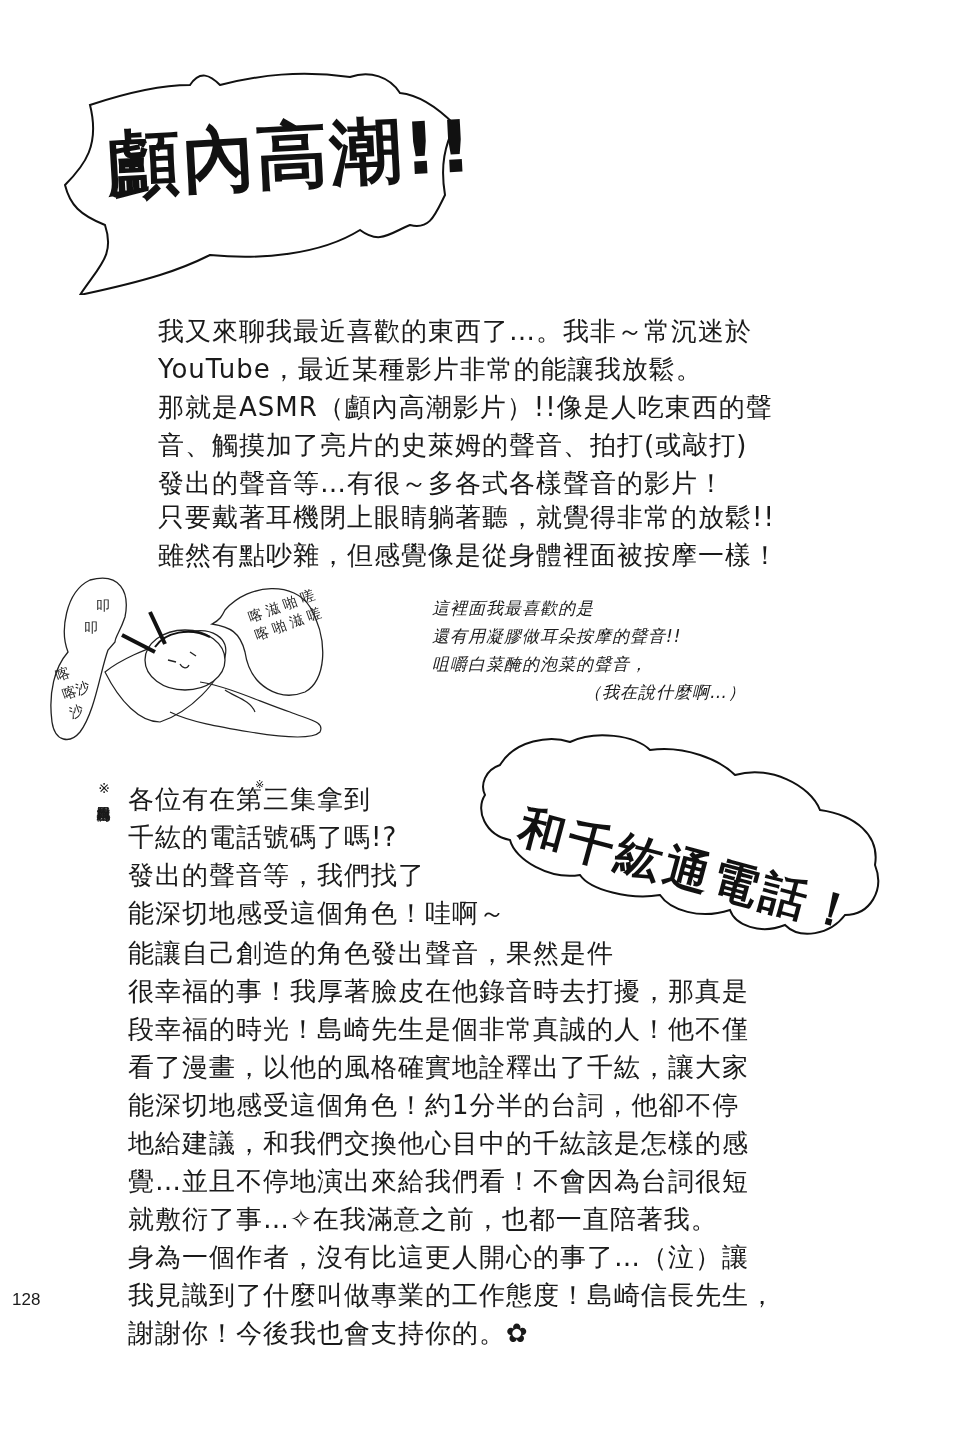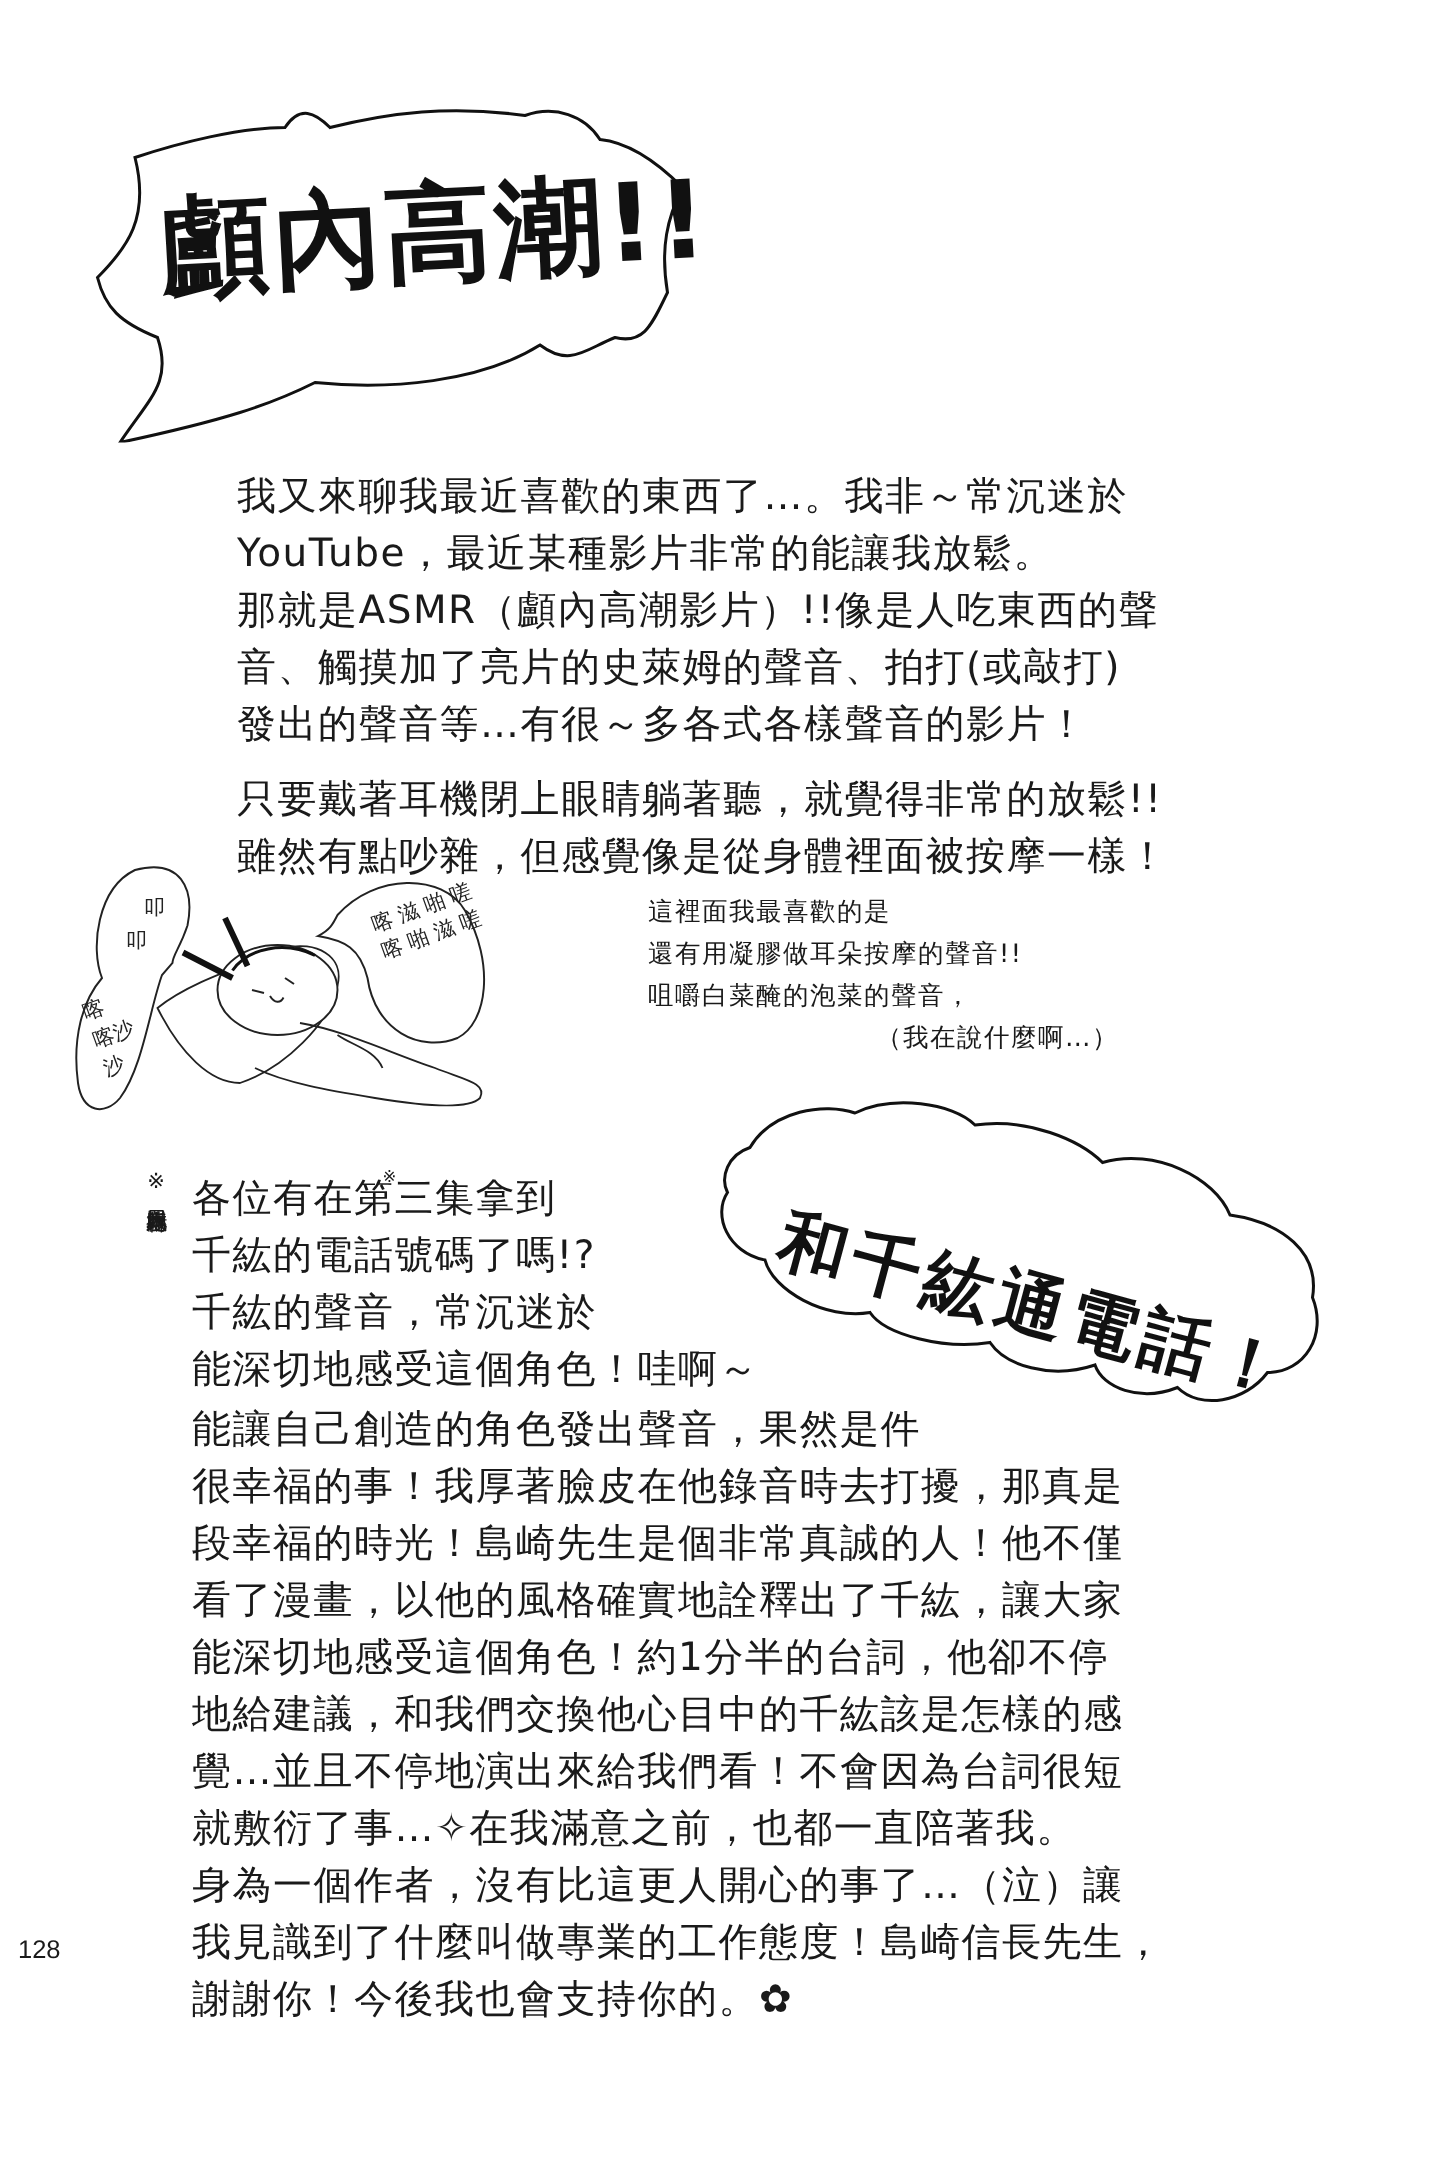--- a/index.html
+++ b/index.html
@@ -5,23 +5,23 @@
   html, body { margin: 0; padding: 0; background: #ffffff; }
   body { width: 963px; height: 1440px; position: relative; overflow: hidden;
          font-family: "DejaVu Sans", sans-serif; color: #1a1a1a; }
   .abs { position: absolute; }
   .title-bubble { left: 60px; top: 55px; width: 420px; height: 240px; }
   .title-text { left: 108px; top: 118px; font-size: 72px; font-weight: bold; letter-spacing: 2px;
                 transform: rotate(-3deg); transform-origin: left center; color: #111; white-space: nowrap; }
   .para { font-size: 26px; line-height: 38px; letter-spacing: 1px; white-space: nowrap; }
   .para .line { display: block; }
   .p1 { left: 158px; top: 268px; margin-top: 44px; }
-  .p2 { left: 158px; top: 498px; margin-top: 16px; }
+  .p2 { left: 158px; top: 498px; }
   .aside { left: 432px; top: 594px; font-size: 17px; line-height: 28px; letter-spacing: 1px; white-space: nowrap; }
-  .aside .line { display: block; }
+  .aside .line { display: block; font-style: italic; }
   .aside .line.last { padding-left: 152px; }
   .cat-area { left: 50px; top: 572px; width: 330px; height: 180px; }
   .sfx { font-size: 14px; color: #222; }
   .phone-bubble { left: 470px; top: 730px; width: 430px; height: 210px; }
   .phone-title { left: 520px; top: 795px; font-size: 46px; font-weight: bold; color: #111;
                  transform: rotate(15deg); transform-origin: left center; white-space: nowrap; letter-spacing: 4px; }
   .note-vert { left: 94px; top: 780px; width: 18px; font-size: 14px; line-height: 16px;
                writing-mode: vertical-rl; letter-spacing: 0; }
   .p3 { left: 128px; top: 780px; }
   .p3 .star-mark { position: absolute; left: 127px; top: -14px; font-size: 11px; }
@@ -104,21 +104,21 @@
   <path d="M30,35 C45,10 80,5 100,12 C125,0 165,5 180,20 C215,15 250,30 265,45 C300,35 340,55 350,80 C385,85 410,105 405,135 C415,160 400,185 375,185 C360,205 330,210 315,195 C290,205 265,195 260,180 C230,190 200,180 190,165 C160,170 120,160 110,145 C80,150 45,130 40,110 C15,105 5,80 15,65 C10,55 15,40 30,35 Z" fill="#fff" stroke="#111" stroke-width="2"></path>
 </svg>
 <div class="abs phone-title">和千紘通電話！</div>
 
 <div class="abs note-vert">※此為日版單行本內容</div>
 
 <div class="abs para p3">
   <span class="star-mark">※</span>
   <span class="line">各位有在第三集拿到</span>
   <span class="line">千紘的電話號碼了嗎!?</span>
-  <span class="line">千紘的聲音，常沉迷於</span>
+  <span class="line">發出的聲音等，我們找了</span>
   <span class="line">能深切地感受這個角色！哇啊～</span>
 </div>
 
 <div class="abs para p4">
   <span class="line">能讓自己創造的角色發出聲音，果然是件</span>
   <span class="line">很幸福的事！我厚著臉皮在他錄音時去打擾，那真是</span>
   <span class="line">段幸福的時光！島崎先生是個非常真誠的人！他不僅</span>
   <span class="line">看了漫畫，以他的風格確實地詮釋出了千紘，讓大家</span>
   <span class="line">能深切地感受這個角色！約1分半的台詞，他卻不停</span>
   <span class="line">地給建議，和我們交換他心目中的千紘該是怎樣的感</span>

